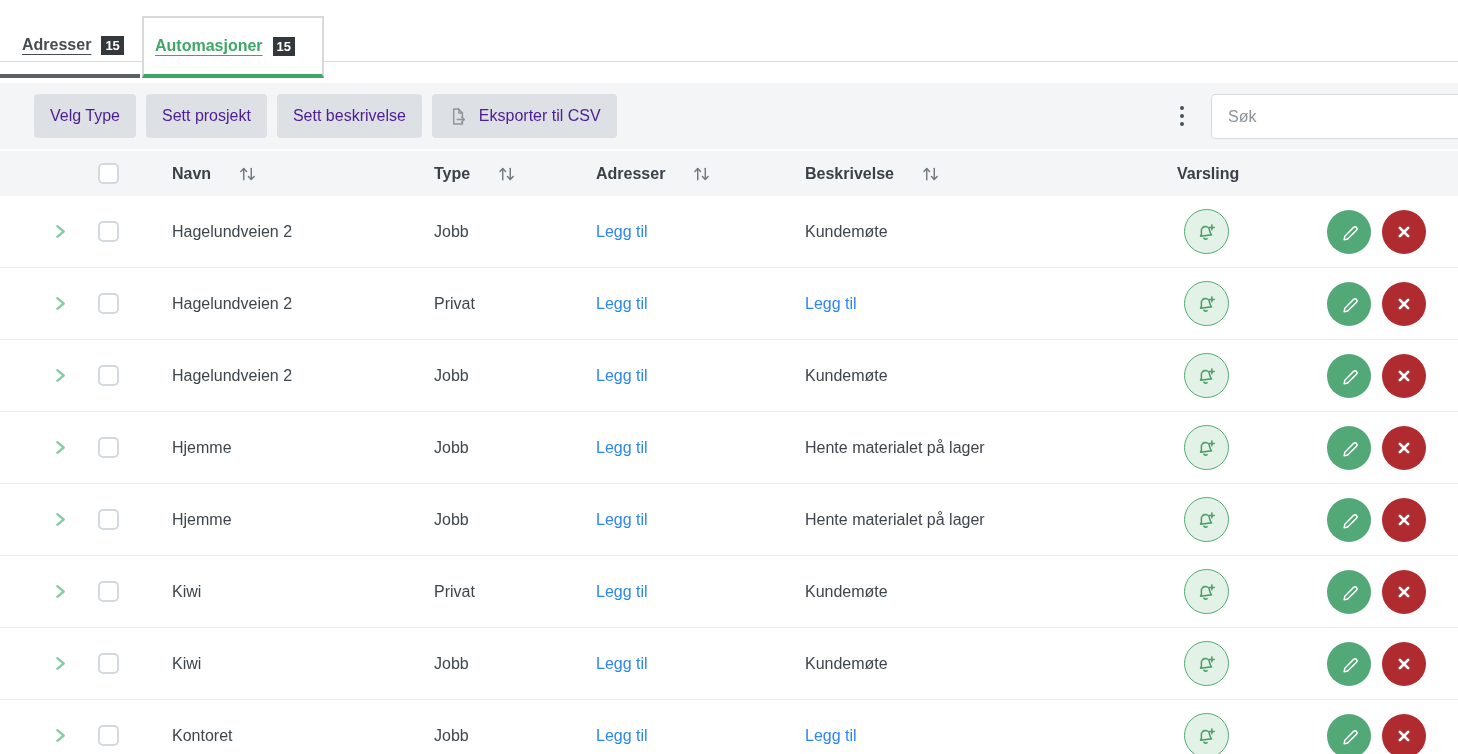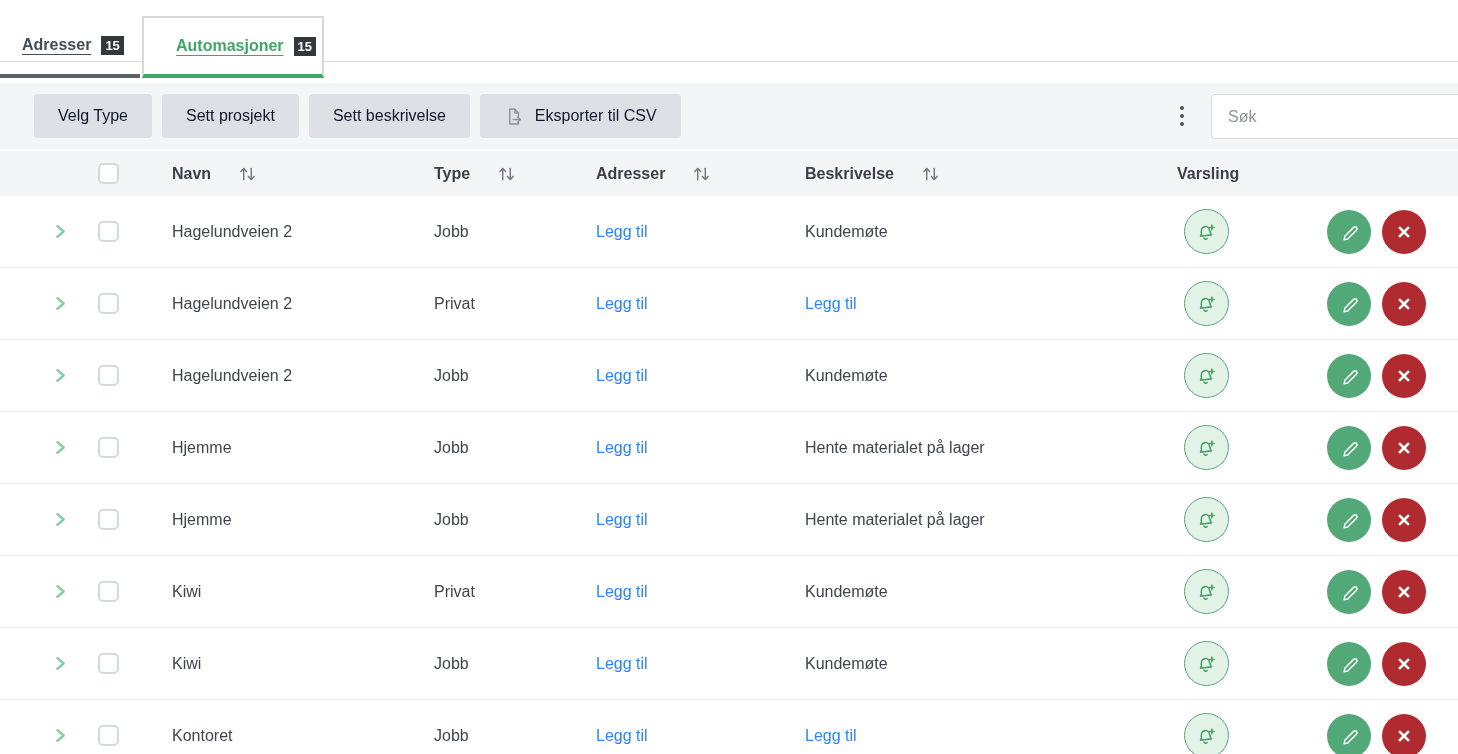--- a/index.html
+++ b/index.html
@@ -8,34 +8,34 @@
     width:1458px; height:754px; overflow:hidden;
     font-family:"Liberation Sans", sans-serif;
     -webkit-font-smoothing:antialiased;
   }
 
   
   .tabbar { position:relative; height:62px; background:#fff; }
   .tabbar::after { content:""; position:absolute; left:0; right:0; bottom:0; height:1px; background:#d9dbde; }
   .tab { position:absolute; top:16px; height:62px; display:flex; align-items:center; gap:10px; z-index:1; cursor:pointer; }
   .tab-adresser { left:0; width:140px; padding-left:22px; border-bottom:4px solid #5C6166; }
-  .tab-auto { left:142px; width:182px; padding-left:32px; background:#fff; border:2px solid #d9d9d9; border-bottom:4px solid #3FA765; }
+  .tab-auto { left:142px; width:182px; padding-left:11px; background:#fff; border:2px solid #d9d9d9; border-bottom:4px solid #3FA765; }
   .tab-label { font-size:16px; font-weight:600; text-decoration:underline; text-underline-offset:4px; }
   .tab-adresser .tab-label { color:#454C53; }
   .tab-auto .tab-label { color:#3FA765; }
   .badge { background:#33383D; color:#fff; font-size:13px; font-weight:700; border-radius:0; padding:2px 4px; min-width:15px; text-align:center; line-height:15px; }
 
   .tab-gap { height:21px; background:#fff; }
 
   
   .toolbar { height:66px; background:#F3F5F7; position:relative; display:flex; align-items:center; padding-left:34px; gap:10px; }
   .btn { height:44px; border:none; border-radius:4px; font-size:16px; font-family:inherit; display:flex; align-items:center; justify-content:center; cursor:pointer; }
   .btn-primary { background:#4CAB6D; color:#fff; padding:0 18px; gap:12px; }
   .btn-primary .plus { font-size:25px; font-weight:300; line-height:1; margin-top:-3px; }
-  .btn-gray { background:#DDE0E4; color:#0f172a; padding:0 24px; gap:10px; }
+  .btn-gray { background:#DDE0E4; color:#4c1d95; padding:0 16px; gap:10px; }
   .kebab { position:absolute; left:1174px; top:50%; transform:translateY(-50%); display:flex; flex-direction:column; gap:4px; padding:6px; background:none; border:none; cursor:pointer; }
   .kebab i { width:4px; height:4px; border-radius:50%; background:#4A5158; }
   .search {
     position:absolute; left:1211px; top:11px; height:45px; width:280px;
     border:1px solid #D7DBE0; border-radius:4px; padding:0 16px;
     font-size:16px; color:#3E454C; background:#fff; font-family:inherit; outline:none;
   }
   .search::placeholder { color:#8E949B; }
 
   .sep { height:2px; background:#fff; }

